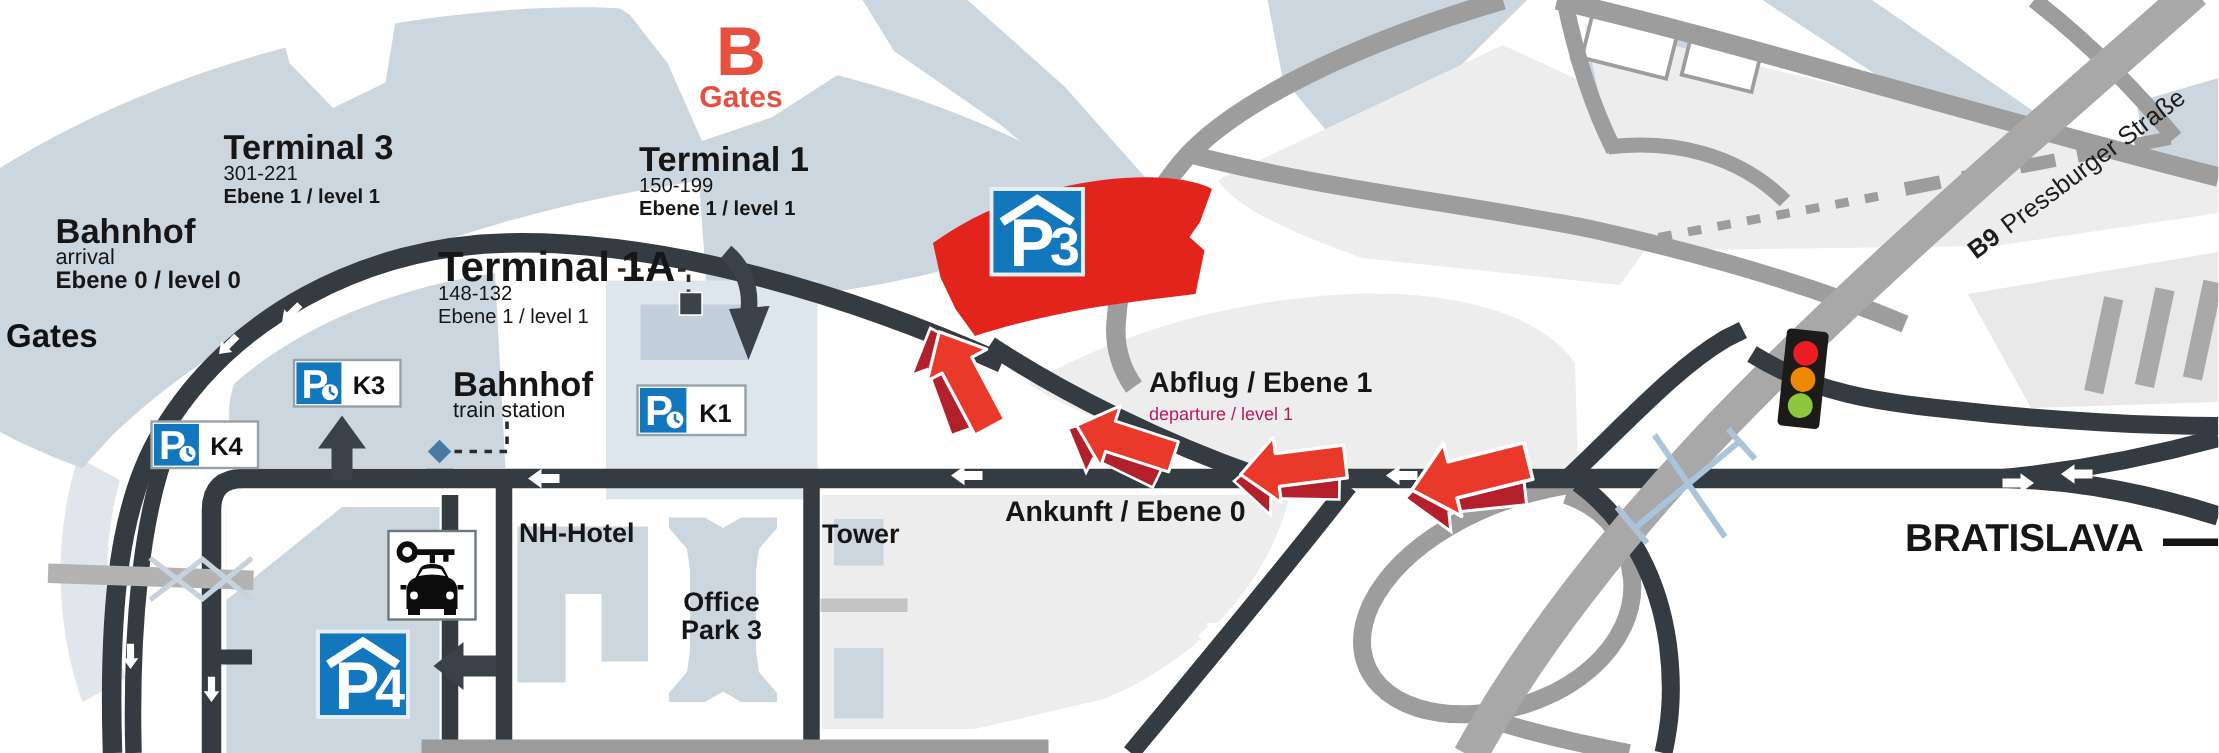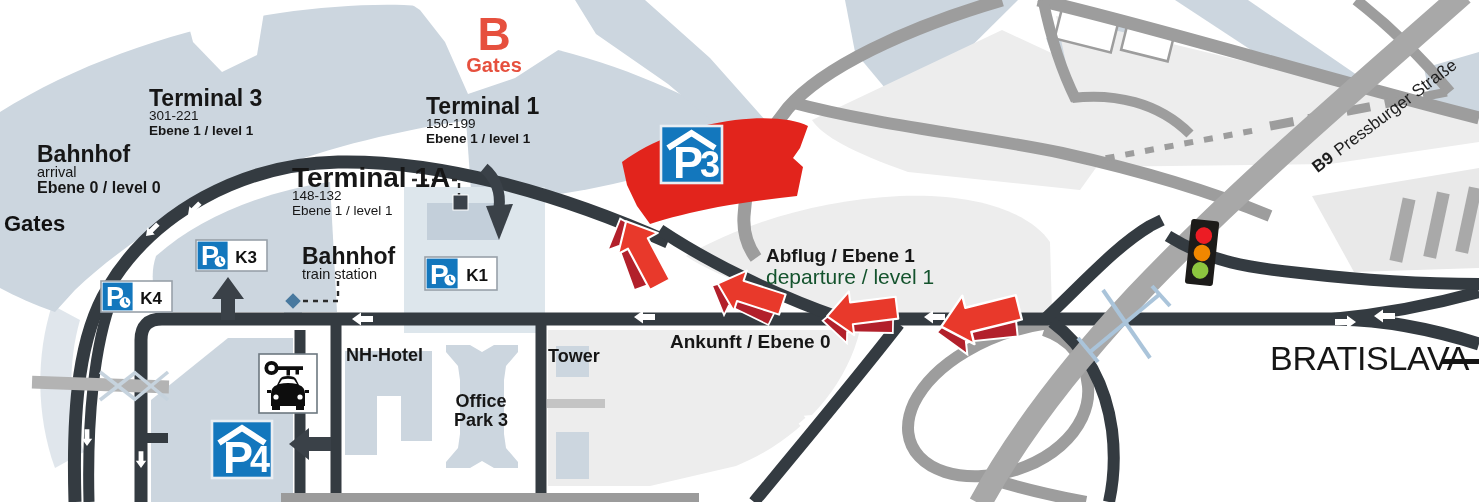--- a/index.html
+++ b/index.html
@@ -13,28 +13,28 @@
   #mapsvg{position:absolute;left:0;top:0}
   .lbl{position:absolute;color:var(--ink);white-space:nowrap;pointer-events:none}
   .t-name{font-weight:700;font-size:23px;line-height:21px}
   .t-name-lg{font-weight:700;font-size:28px;line-height:23px}
   .t-sub{font-size:13.5px;line-height:14.5px;font-weight:400}
   .t-level{font-size:13.5px;line-height:14.5px;font-weight:700}
   .t-sub15{font-size:14.5px;line-height:15px;font-weight:400}
   .t-level15{font-size:16px;line-height:15px;font-weight:700}
   .bld{font-weight:700;font-size:18px;line-height:19px}
   .road-b{font-weight:700;font-size:19px;line-height:23px}
-  .road-s{font-size:21px;line-height:19px;color:#14532d}
+  .road-s{font-size:12px;line-height:19px;color:#be185d}
   .center{text-align:center}
   .b-letter{font-weight:700;font-size:46px;line-height:40px;color:var(--textred)}
   .b-word{font-weight:700;font-size:20px;line-height:22px;color:var(--textred)}
   .fg-row{font-weight:700;font-size:48px;line-height:44px;letter-spacing:1px}
   .fg-f{color:#22a06b}.fg-g{color:#f5a200}
   .fg-word{font-weight:700;font-size:22px;line-height:24px;color:#111}
-  .brat{font-weight:400;font-size:34px;line-height:27px;letter-spacing:-.3px}
+  .brat{font-weight:700;font-size:26px;line-height:27px;letter-spacing:-.3px}
   .dash{position:absolute;background:#151515;height:5px;width:37px}
   .b9wrap{position:absolute;transform:rotate(-37deg);transform-origin:0 80%;
           font-size:17px;color:#1d1d1d;white-space:nowrap}
   .b9num{font-weight:700;margin-right:6px}
 </style>
 </head>
 <body>
 
 <div id="stage">
 

